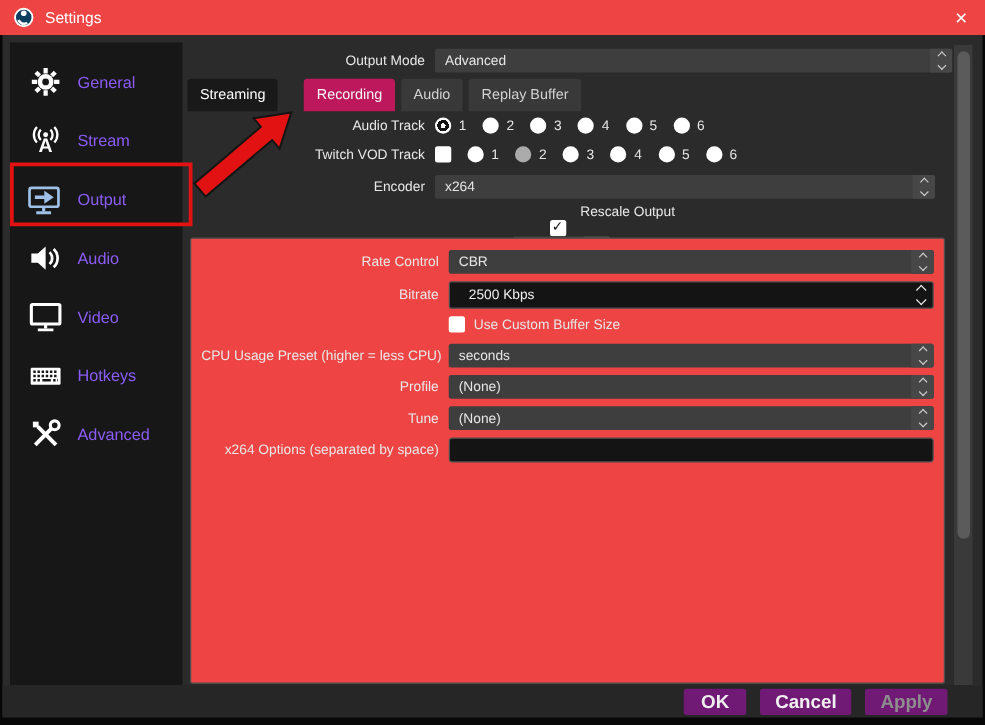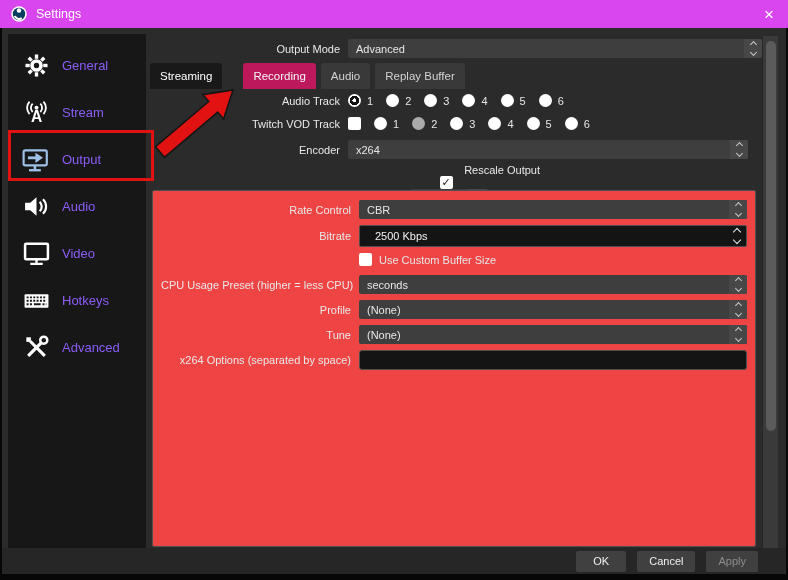--- a/index.html
+++ b/index.html
@@ -1,20 +1,20 @@
 <!DOCTYPE html>
 <html><head>
 <meta charset="utf-8">
 <style>
   html,body{margin:0;padding:0;background:#555;}
   *{box-sizing:border-box;font-family:"Liberation Sans","DejaVu Sans",sans-serif;}
   .window{position:relative;width:788px;height:580px;background:#2b2b2b;overflow:hidden;
           box-shadow:inset 0 0 0 2px #070707;}
   
-  .titlebar{position:absolute;left:0;top:0;right:0;height:28px;background:#d946ef;
+  .titlebar{position:absolute;left:0;top:0;right:0;height:28px;background:#ef4444;
             display:flex;align-items:center;padding:0 10px;color:#fff;}
   .titlebar .tb-title{font-size:12.5px;margin-left:8px;flex:1;}
   .titlebar .tb-close{font-size:17px;line-height:17px;color:#fff;cursor:default;padding:0 4px;}
   
   .sidebar{position:absolute;left:8px;top:34px;width:138px;height:532px;background:#171717;padding-top:8px;}
   .side-item{height:47px;display:flex;align-items:center;gap:11px;padding-left:13px;color:#8b5cf6;font-size:13px;}
   .side-item .ic{width:30px;height:28px;display:flex;align-items:center;justify-content:center;}
   
   .redbox{position:absolute;left:8px;top:130px;width:146px;height:51px;border:3px solid #e31212;z-index:6;}
   .redarrow{position:absolute;left:150px;top:85px;z-index:7;}
@@ -56,22 +56,22 @@
   
   .groupbox{position:absolute;top:154px;left:2px;width:604px;height:357px;background:#ef4444;
             border:1px solid #4f4f4f;border-radius:2px;padding:9px 8px;}
   .groupbox .grow{position:relative;display:flex;align-items:center;margin-bottom:6px;}
   
   .scrollbar{position:absolute;left:762px;top:36px;width:16px;height:512px;background:#3a3a3a;border-left:1px solid #262626;}
   .scrollthumb{position:absolute;left:3px;top:5px;width:10px;height:390px;background:#5b5b5b;border-radius:5px;}
   
   .footer{position:absolute;left:2px;right:2px;top:548px;height:26px;background:#262626;
           display:flex;align-items:center;justify-content:flex-end;gap:11px;padding-right:28px;}
-  .btn{min-width:50px;height:21px;background:#404040;border-radius:2px;color:#f0f0f0;font-size:11px;
-       display:flex;align-items:center;justify-content:center;padding:0 12px;}
+  .btn{min-width:50px;height:21px;background:#701a75;border-radius:2px;color:#f0f0f0;font-size:15px;
+       display:flex;align-items:center;justify-content:center;padding:0 12px;font-weight:bold;}
   .btn.disabled{color:#8d8d8d;}
   .bottomblack{position:absolute;left:0;right:0;top:574px;height:6px;background:#070707;}
 </style>
 </head>
 <body>
 
 <div class="window">
 
   <div class="titlebar">
     <svg width="18" height="18" viewBox="0 0 20 20">

